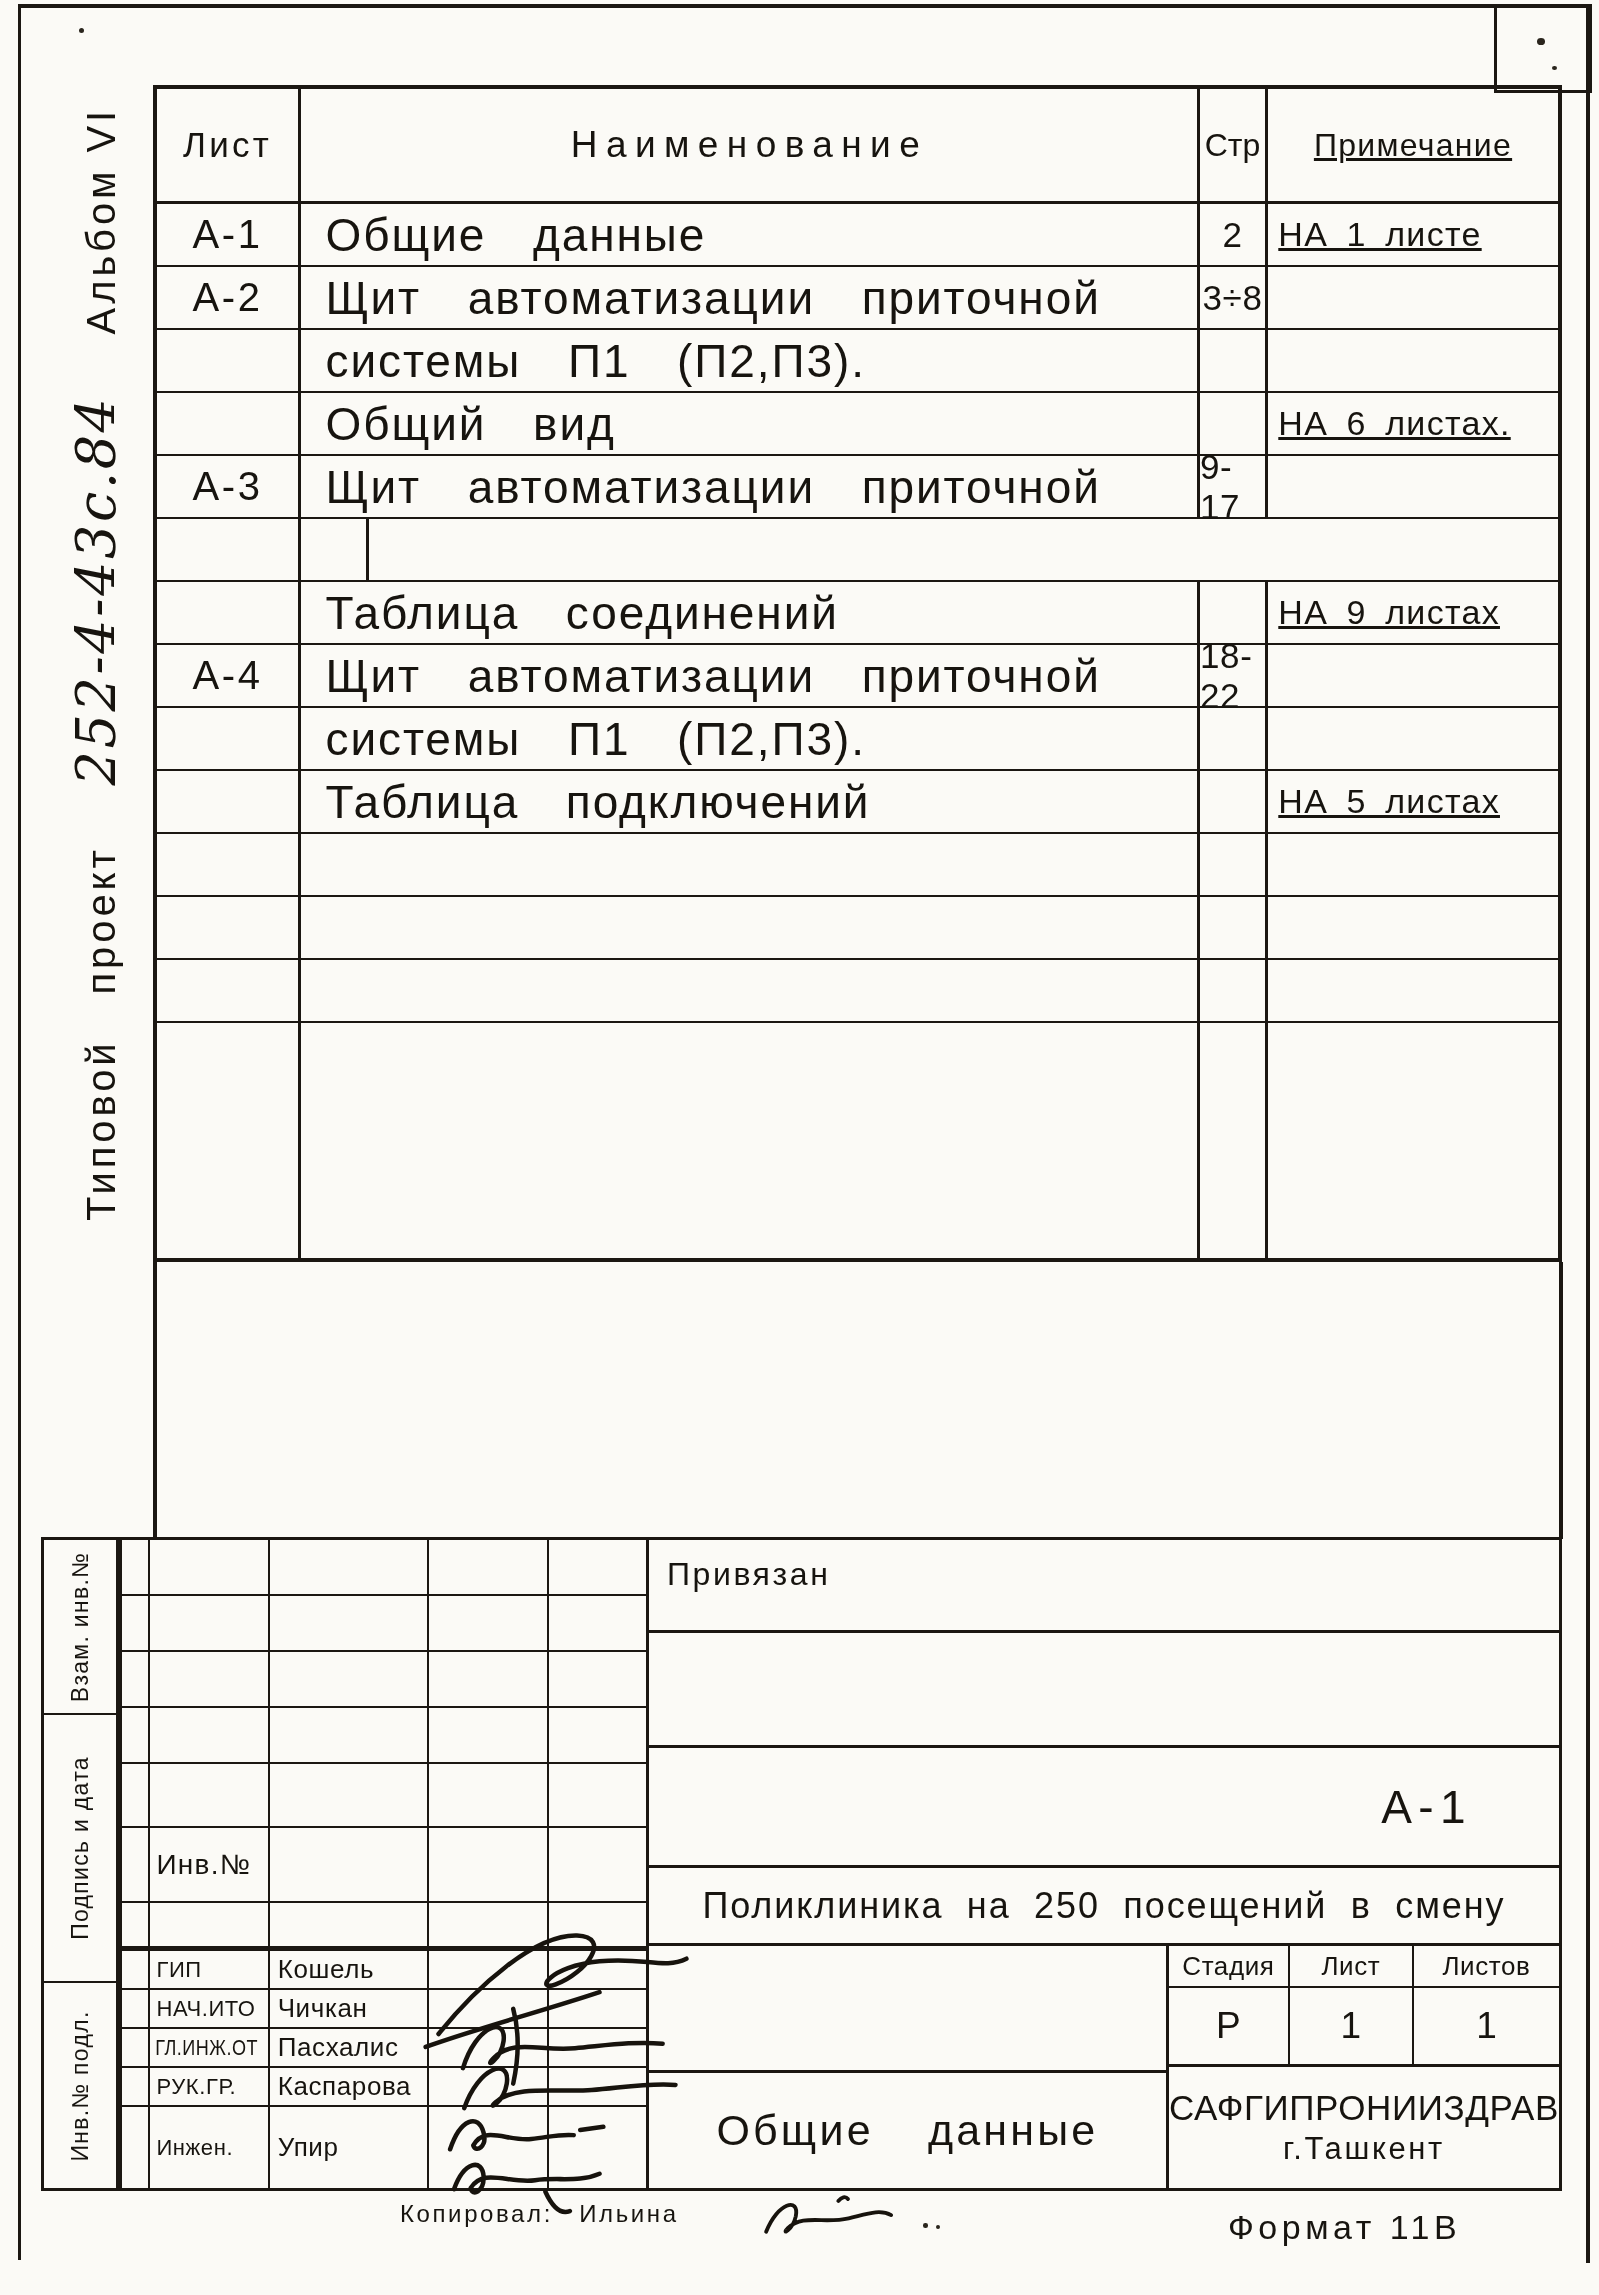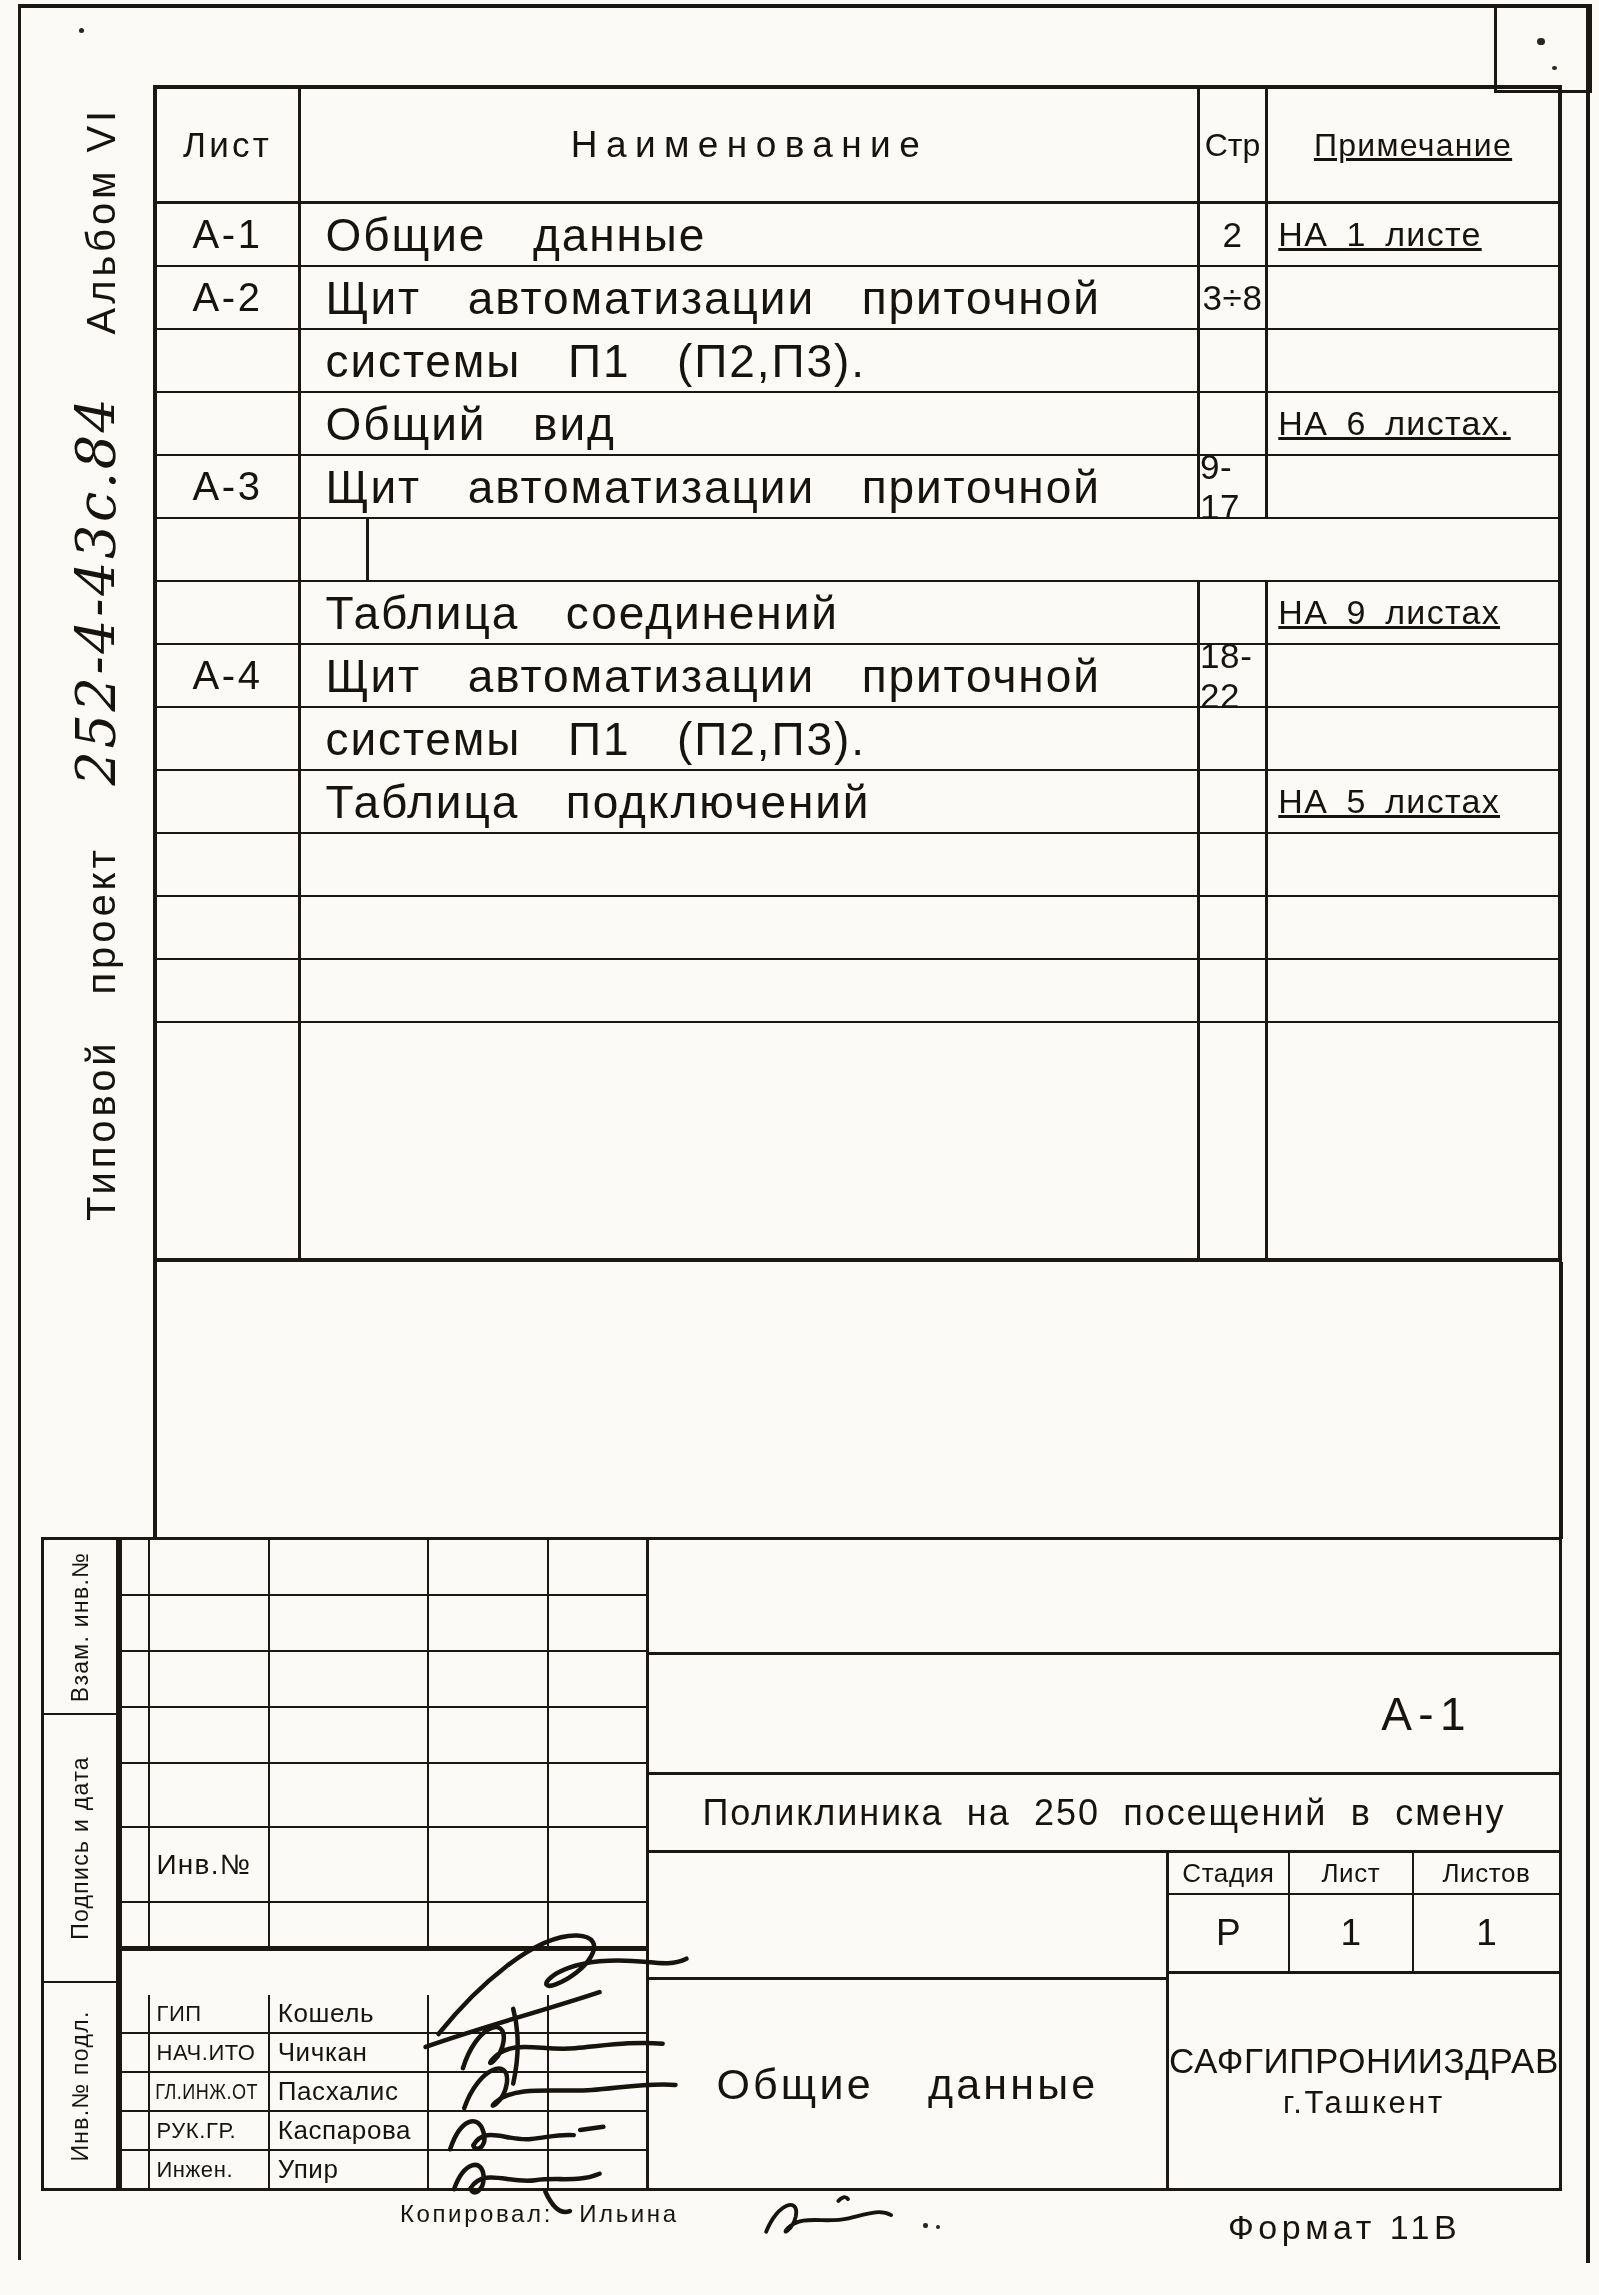--- a/index.html
+++ b/index.html
@@ -71,21 +71,21 @@
   .strip-cell:last-child{border-bottom:none;flex:1;}
   .strip-cell .rot-line{font-size:23px;letter-spacing:1.3px;}
   .sc-1{height:173px;}
   .sc-2{height:266px;}
   
   .stamp{
     left:119px;top:1537px;width:1443px;height:654px;
     border:3.9px solid #1b1712;box-sizing:border-box;
     display:flex;
   }
-  .tb-grid{width:572px;border-right:3.9px solid #1b1712;display:flex;flex-direction:column;box-sizing:border-box;gap:44px;}
+  .tb-grid{width:572px;border-right:3.9px solid #1b1712;display:flex;flex-direction:column;box-sizing:border-box;}
   .g-row{display:flex;border-bottom:2.6px solid #1b1712;}
   .g-row.thick{border-bottom:3.9px solid #1b1712;}
   .g-row:last-child{border-bottom:none;flex:1;}
   .g-cell{box-sizing:border-box;border-right:2.6px solid #1b1712;display:flex;align-items:center;}
   .g-cell:last-child{border-right:none;flex:1;}
   .gc0{width:28px;}
   .gc1{width:120px;}
   .gc2{width:159px;}
   .gc3{width:120px;}
   .inv-label{font-size:28px;letter-spacing:1.3px;padding-left:6.4px;white-space:nowrap;overflow:visible;}
@@ -363,20 +363,21 @@
             </div>
             <div class="g-cell gc2">
               <div class="pname">Упир</div>
             </div>
             <div class="g-cell gc3"></div>
             <div class="g-cell"></div>
           </div>
         </div>
     </div>
     <div class="tb-right">
+      <div class="r-binding">Привязан</div>
       <div class="r-empty"></div>
       <div class="r-code">А-1</div>
       <div class="r-project">Поликлиника на 250 посещений в смену</div>
       <div class="r-bottom">
         <div class="rb-left">
           <div class="rb-left-top"></div>
           <div class="rb-left-bottom">Общие данные</div>
         </div>
         <div class="rb-right">
           <div class="stage-row stage-head">

